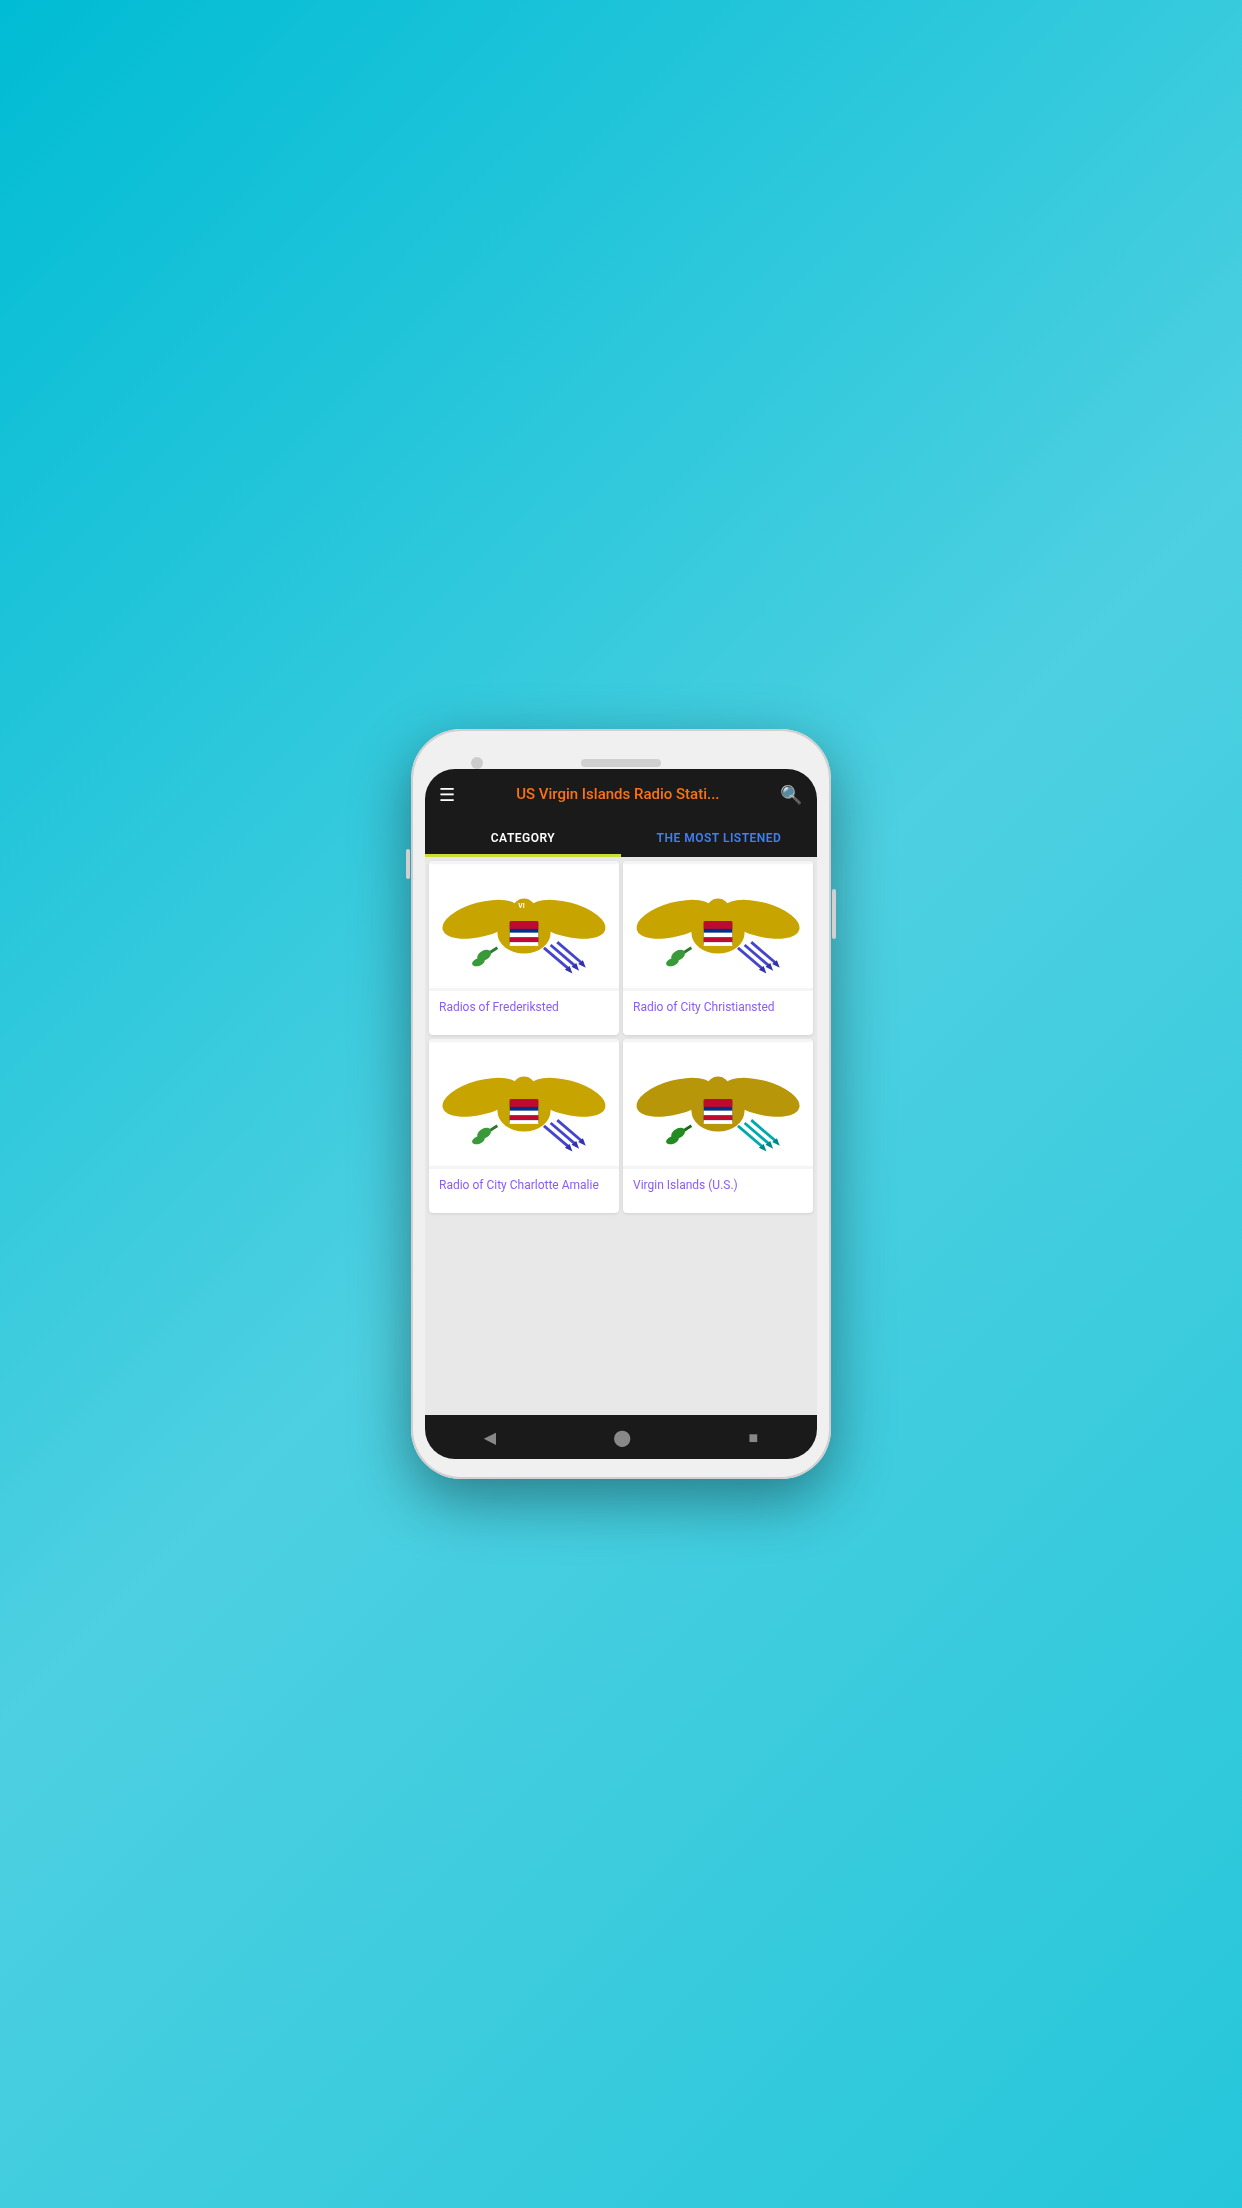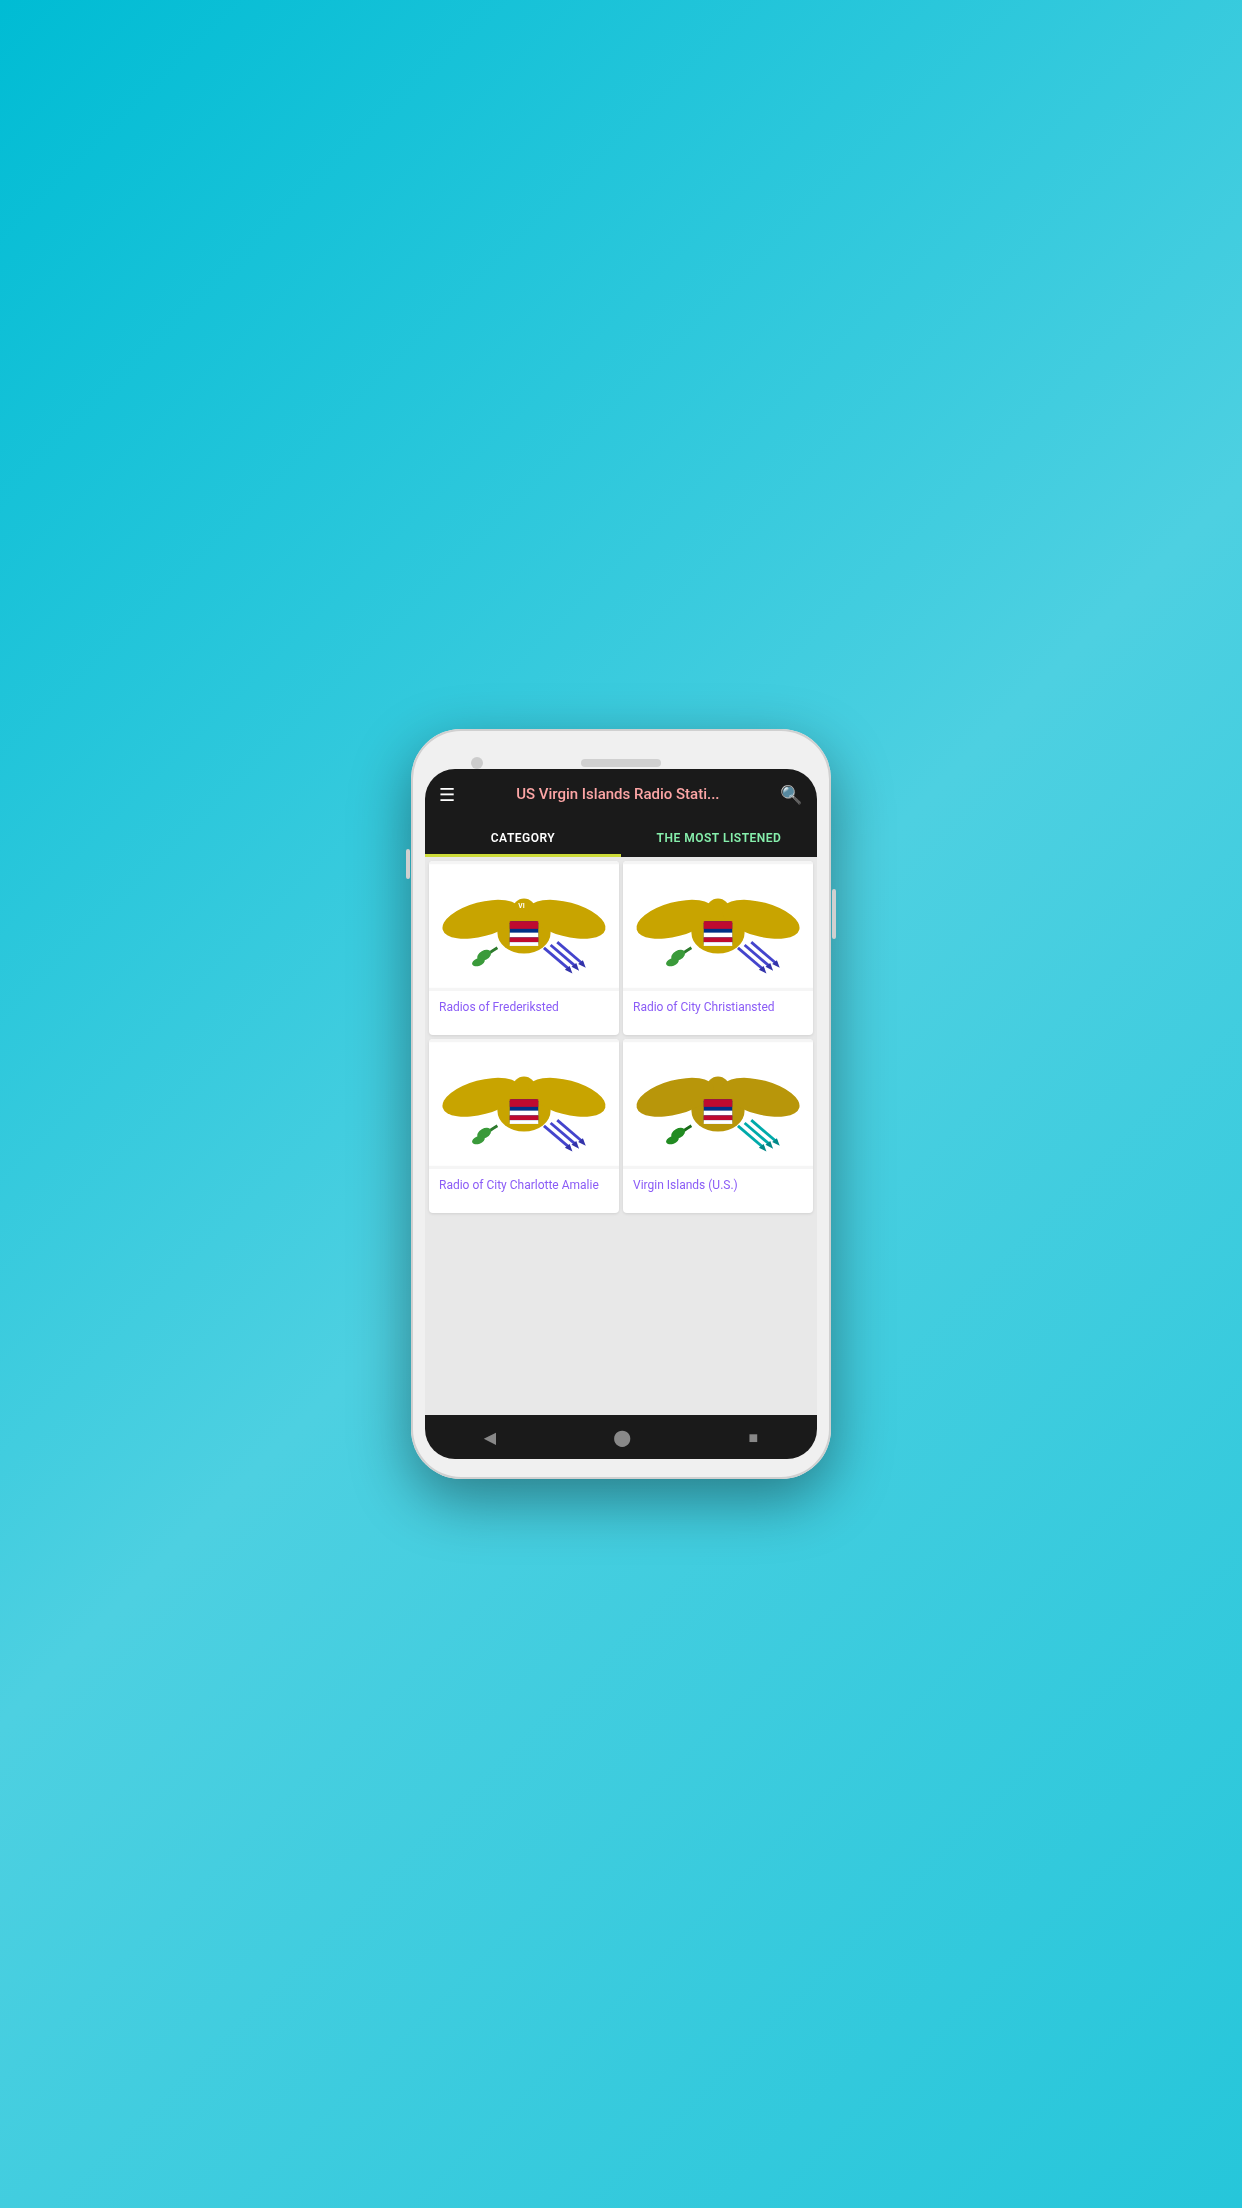--- a/index.html
+++ b/index.html
@@ -125,21 +125,21 @@
       flex-shrink: 0;
     }
 
     .hamburger-icon {
       color: white;
       font-size: 18px;
       cursor: pointer;
     }
 
     .app-title {
-      color: #fca5a5;
+      color: #f97316;
       font-size: 15px;
       font-weight: 500;
       flex: 1;
       text-align: center;
       padding: 0 8px;
       overflow: hidden;
       text-overflow: ellipsis;
       white-space: nowrap;
     }
 
@@ -172,21 +172,21 @@
       content: '';
       position: absolute;
       bottom: 0;
       left: 0;
       right: 0;
       height: 3px;
       background: #cddc39;
     }
 
     .tab.inactive {
-      color: #86efac;
+      color: #3b82f6;
     }
 
     
     .content {
       flex: 1;
       background: #e8e8e8;
       overflow-y: auto;
       padding: 4px;
       display: grid;
       grid-template-columns: 1fr 1fr;

